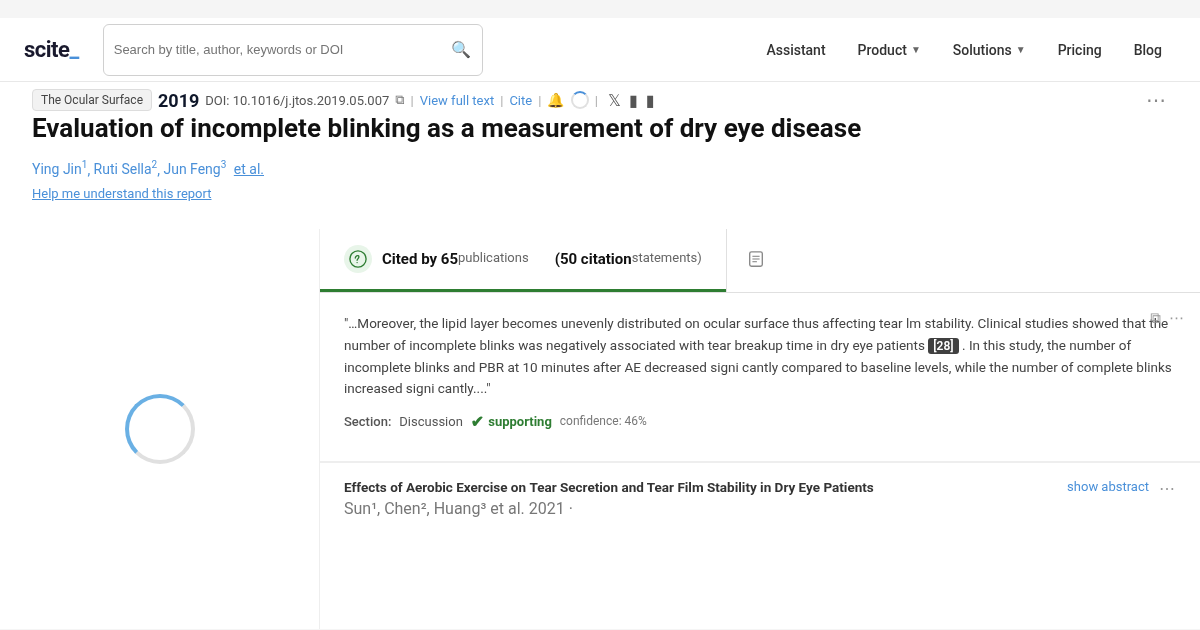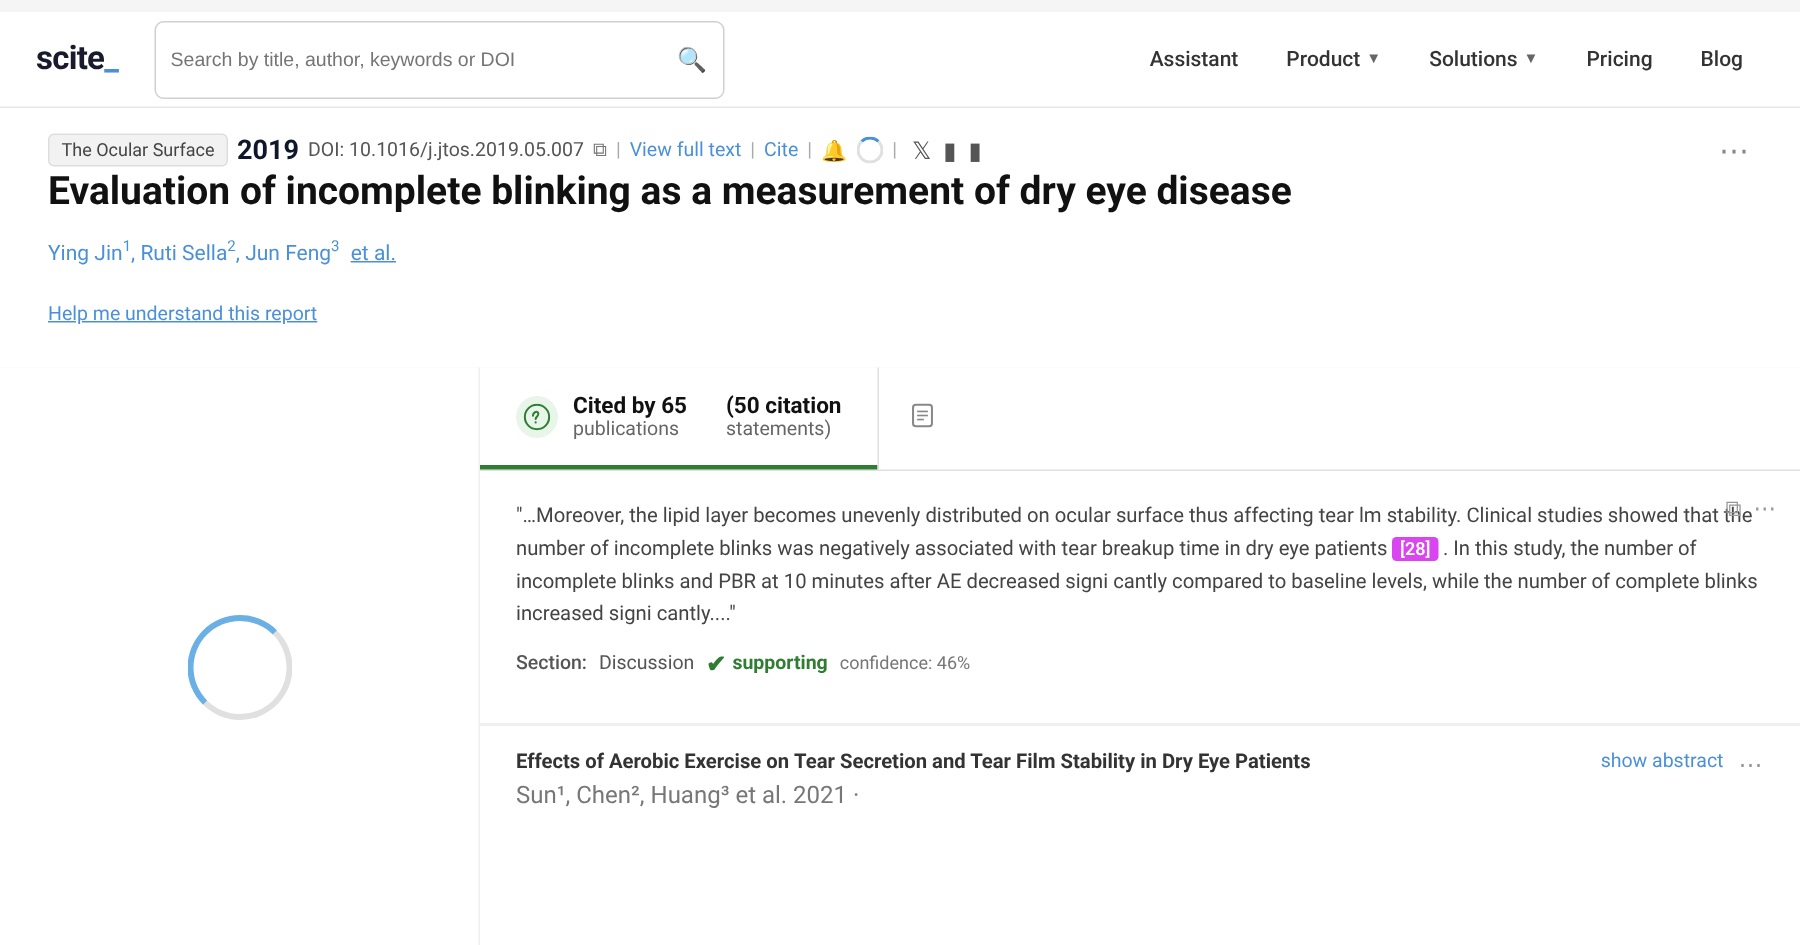--- a/index.html
+++ b/index.html
@@ -6,21 +6,21 @@
     body { font-family: -apple-system, BlinkMacSystemFont, 'Segoe UI', Roboto, sans-serif; background: #f5f5f5; color: #333; font-size: 14px; }
 
     
     .navbar {
       background: #fff;
       height: 64px;
       display: flex;
       align-items: center;
       padding: 0 24px;
       border-bottom: 1px solid #e8e8e8;
-      position: sticky; top: 8px; z-index: 100;
+      position: sticky; top: 18px; z-index: 100;
     }
     .logo {
       font-size: 22px;
       font-weight: 700;
       color: #1a1a2e;
       margin-right: 24px;
       letter-spacing: -0.5px;
     }
     .logo span { color: #4a90d9; }
     .search-bar {
@@ -103,21 +103,21 @@
     .paper-title {
       font-size: 26px;
       font-weight: 700;
       line-height: 1.3;
       color: #111;
       margin-bottom: 14px;
     }
     .paper-authors {
       font-size: 14px;
       color: #4a90d9;
-      margin-bottom: 24px;
+      margin-bottom: 8px;
     }
     .paper-authors sup { font-size: 10px; }
     .paper-authors .et-al { text-decoration: underline; }
     .help-link {
       color: #4a90d9;
       font-size: 13px;
       text-decoration: underline;
       cursor: pointer;
     }
 
@@ -178,21 +178,21 @@
     .tab .tab-icon {
       width: 28px; height: 28px;
       border-radius: 50%;
       display: flex; align-items: center; justify-content: center;
       font-size: 14px;
     }
     .tab.active .tab-icon { background: #e8f5e9; color: #2e7d32; }
     .tab:not(.active) .tab-icon { color: #777; }
     .tab-label-main { font-weight: 700; font-size: 15px; }
     .tab-label-sub { font-size: 13px; color: #666; }
-    .tab-text { display: flex; flex-direction: column; }
+    .tab-text { display: flex; flex-direction: row; }
     .tab-refs {
       padding: 16px 20px;
       cursor: pointer;
       display: flex;
       align-items: center;
       gap: 10px;
       font-size: 15px;
       color: #555;
       border-left: 1px solid #e0e0e0;
     }
@@ -205,21 +205,21 @@
       border-bottom: 1px solid #eee;
       position: relative;
     }
     .citation-text {
       font-size: 13.5px;
       color: #444;
       line-height: 1.6;
       margin-bottom: 12px;
     }
     .citation-text .cite-num {
-      background: #d946ef;
+      background: #404040;
       color: #fff;
       border-radius: 3px;
       padding: 1px 5px;
       font-size: 12px;
       font-weight: 600;
     }
     .citation-meta {
       display: flex;
       align-items: center;
       gap: 8px;

